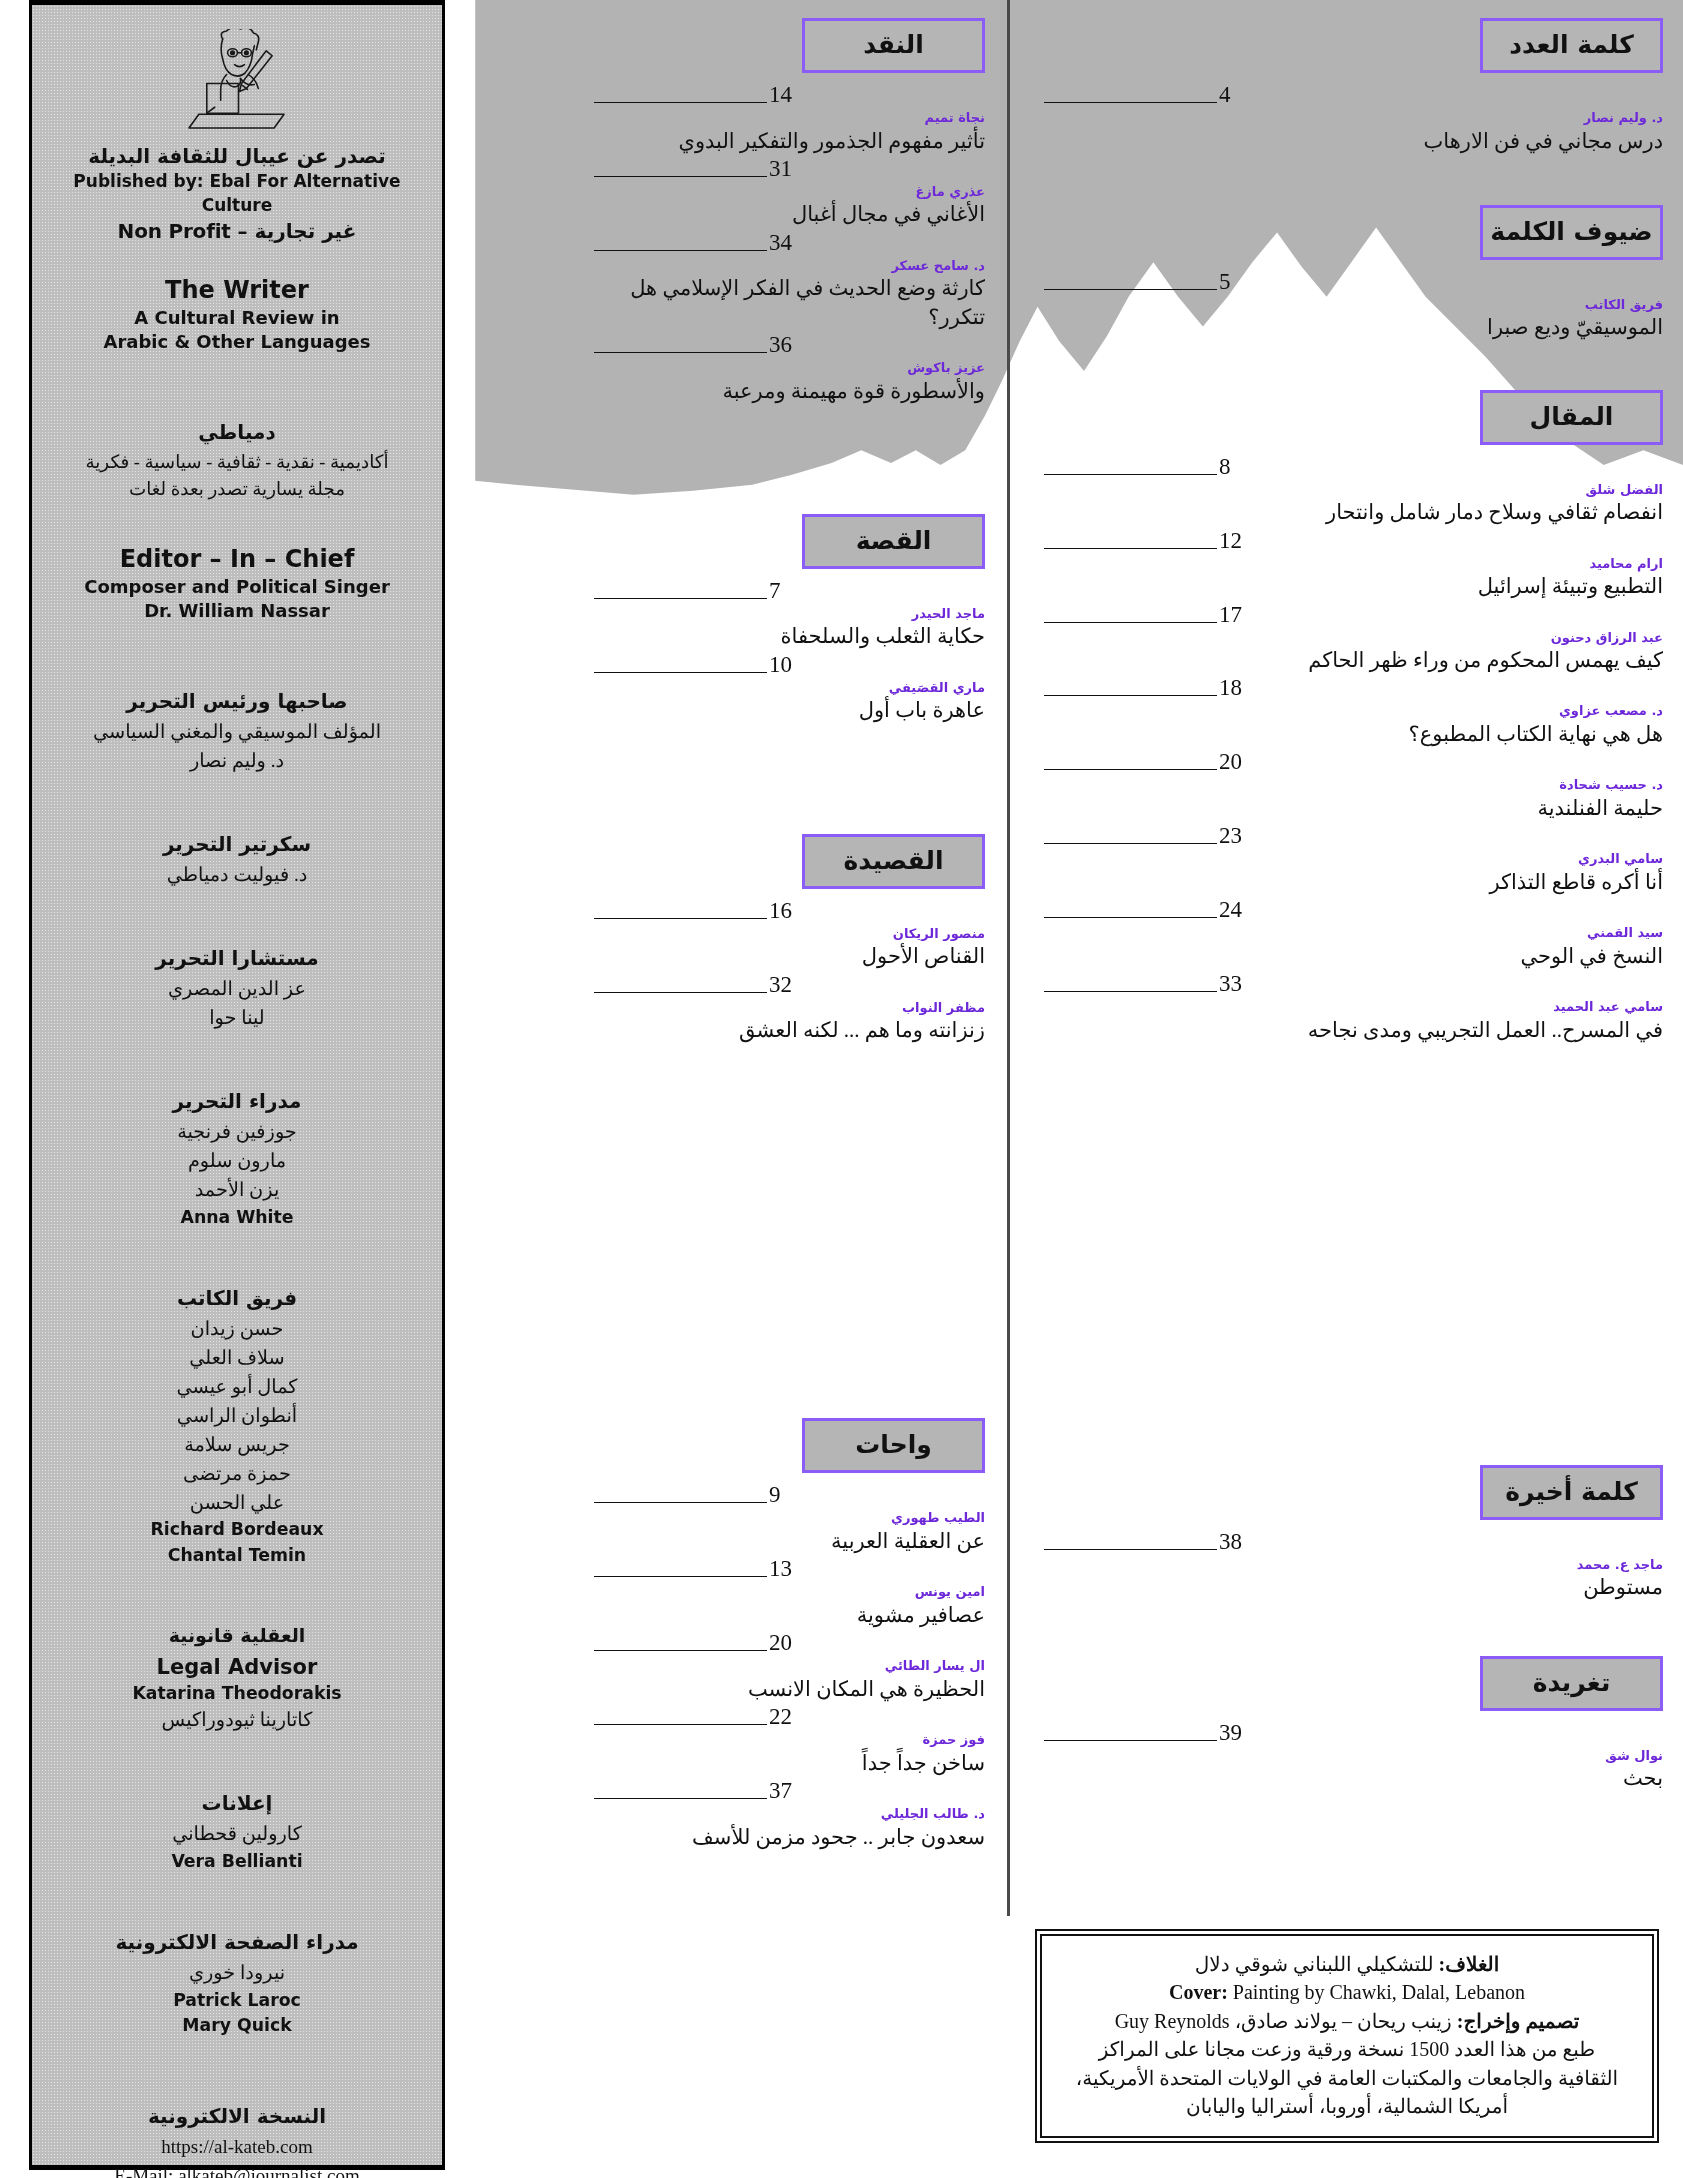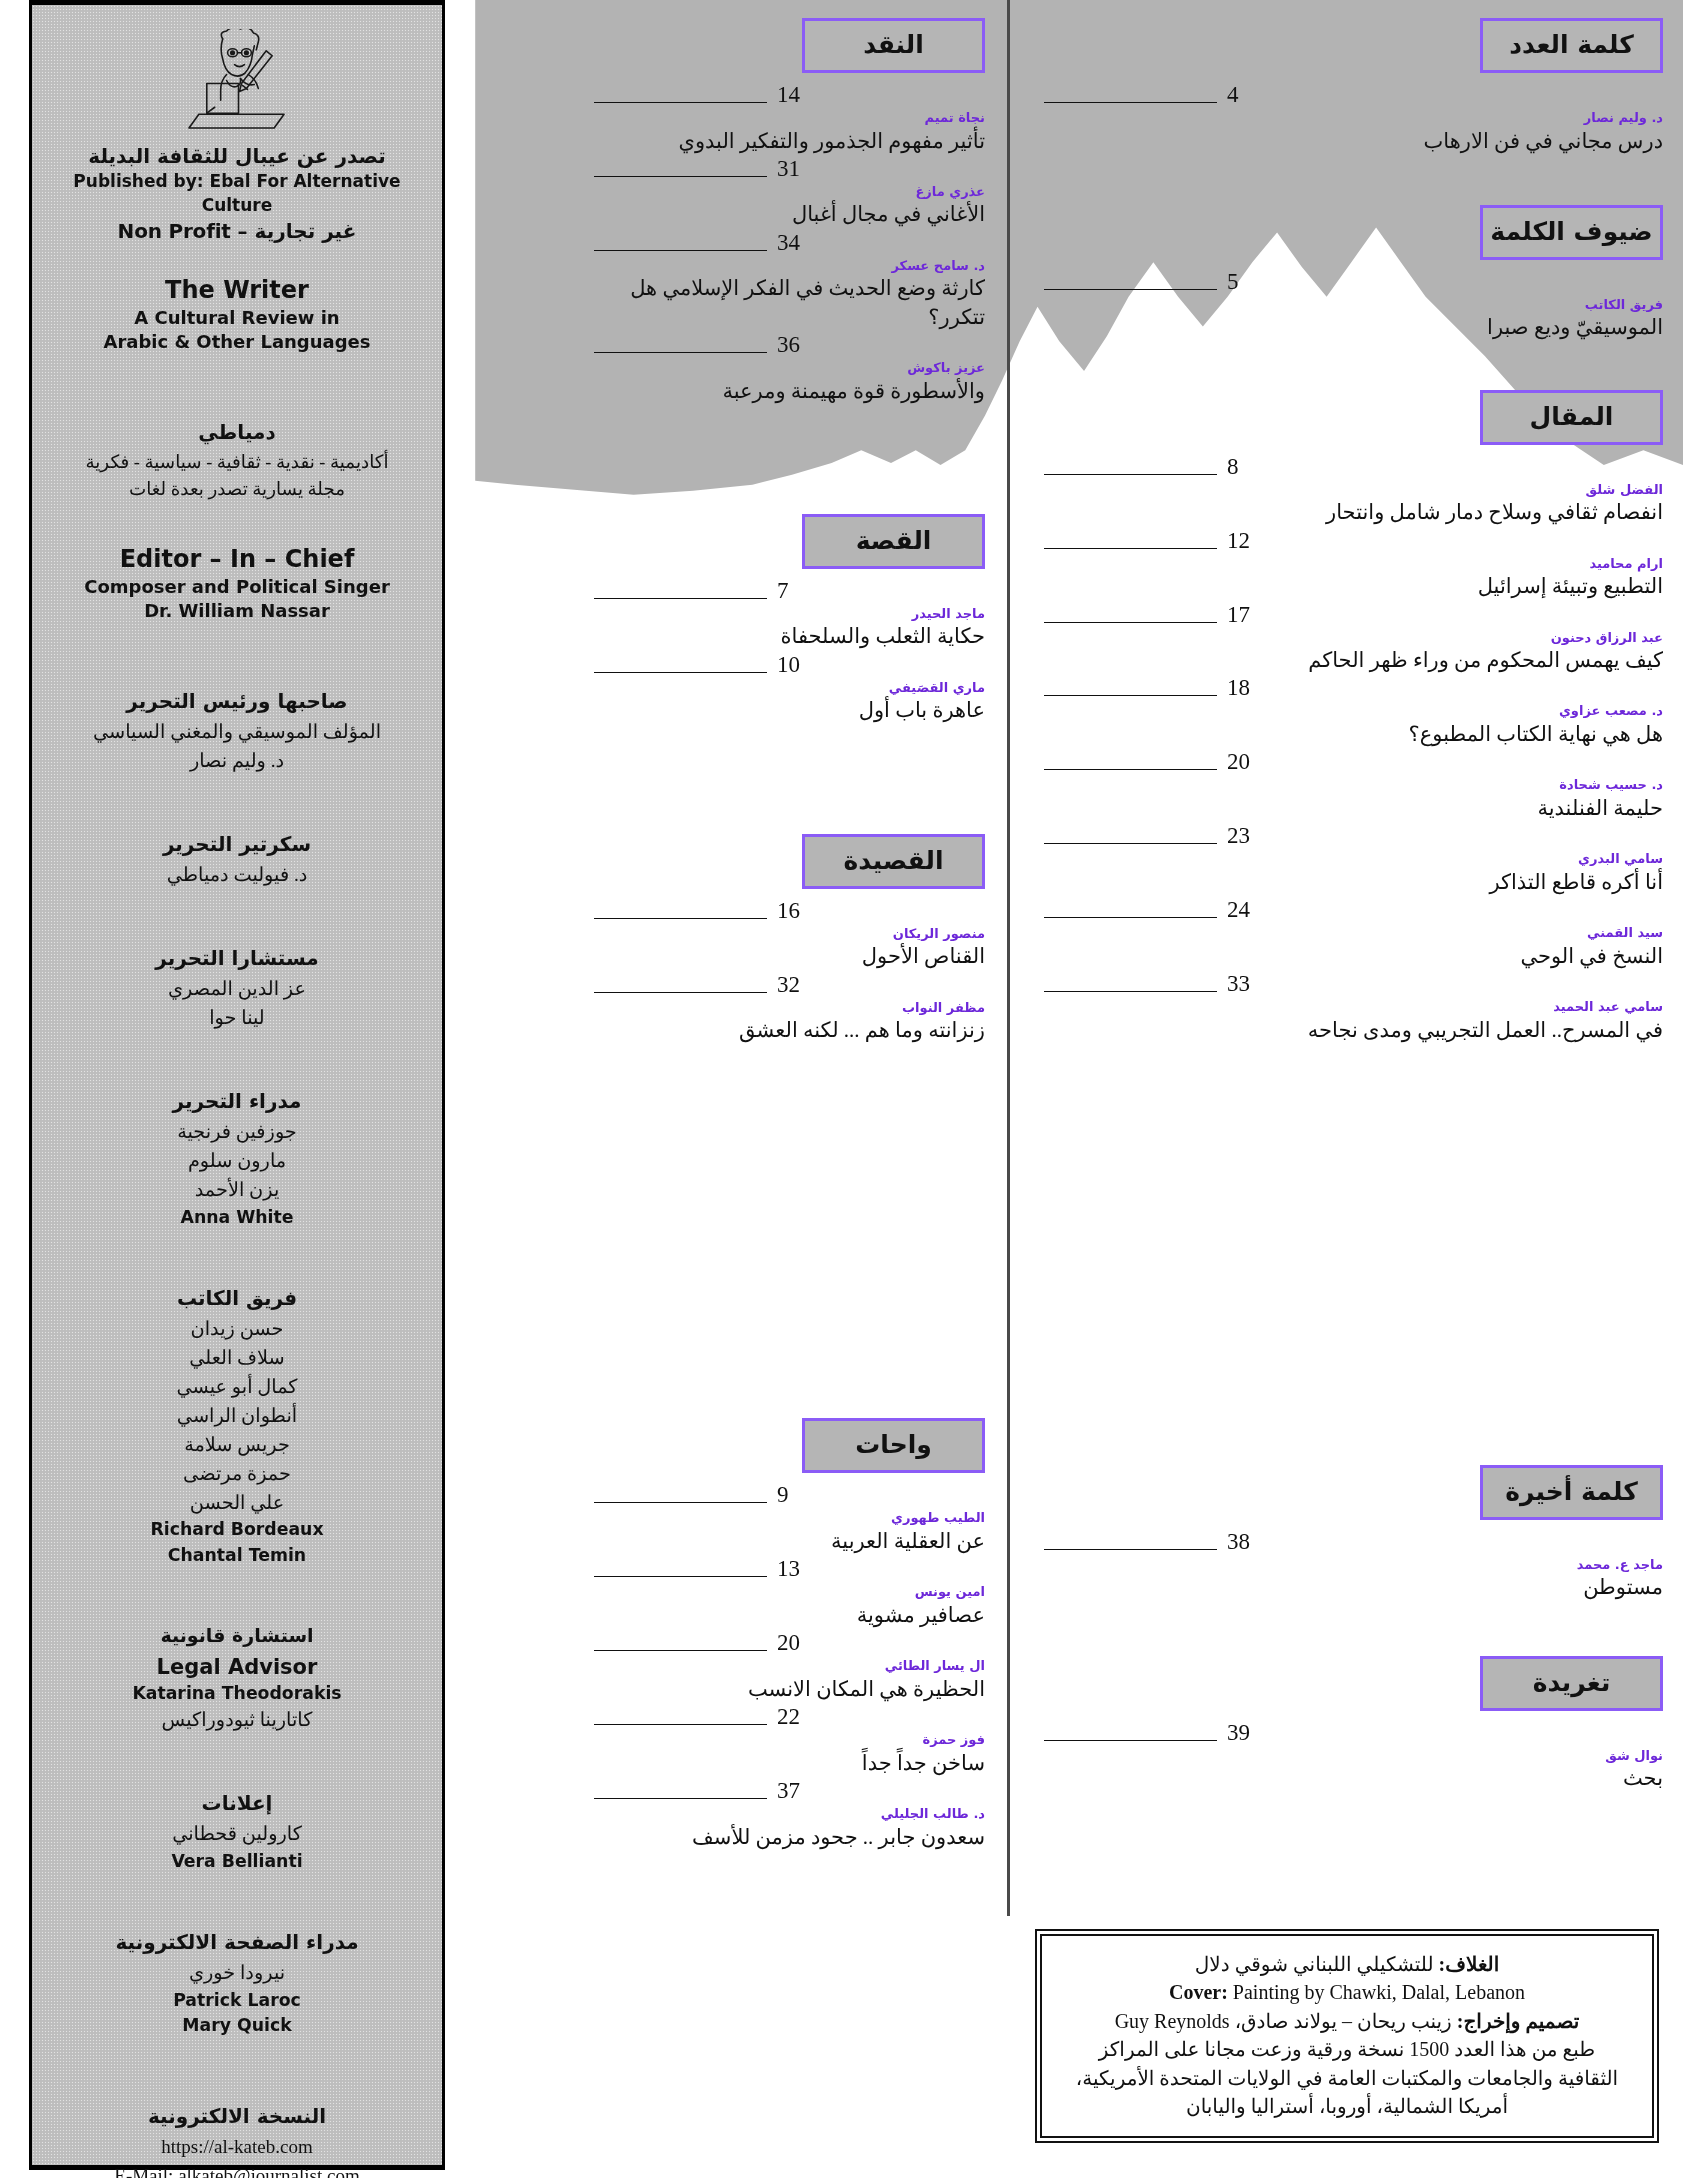--- a/index.html
+++ b/index.html
@@ -75,21 +75,20 @@
     box-sizing:border-box;
     margin:0 0 10px 0;
   }
   .sec-title.w-mid{ width:183px; margin-left:auto; margin-right:0; }
   .sec-title.w-right{ width:183px; margin-left:auto; margin-right:0; }
 
   .entry{ margin-bottom:2px; text-align:right; }
   .e-page-row{
     display:flex; align-items:flex-end; justify-content:flex-end;
     direction:rtl;
-    gap:8px;
   }
   .e-num{
     font-family:"Liberation Serif", serif;
     font-size:23px; color:#111; direction:ltr; unicode-bidi:isolate;
     line-height:1; padding:0 2px 2px 2px;
   }
   .e-rule{
     flex:0 0 173px; height:0; border-bottom:1.5px solid #111;
     margin-bottom:5px;
   }
@@ -195,21 +194,21 @@
   <div class="mh-body">سلاف العلي</div>
   <div class="mh-body">كمال أبو عيسي</div>
   <div class="mh-body">أنطوان الراسي</div>
   <div class="mh-body">جريس سلامة</div>
   <div class="mh-body">حمزة مرتضى</div>
   <div class="mh-body">علي الحسن</div>
   <div class="mh-latin">Richard Bordeaux</div>
   <div class="mh-latin">Chantal Temin</div>
 
   <div class="gap-m"></div>
-  <div class="mh-head-sm">استشارة قانونية</div>
+  <div class="mh-head-sm">العقلية قانونية</div>
   <div class="mh-en-big" style="font-size:21px;margin-top:8px;">Legal Advisor</div>
   <div class="mh-latin">Katarina Theodorakis</div>
   <div class="mh-body">كاتارينا ثيودوراكيس</div>
 
   <div class="gap-m"></div>
   <div class="mh-head">إعلانات</div>
   <div class="mh-body">كارولين قحطاني</div>
   <div class="mh-latin">Vera Bellianti</div>
 
   <div class="gap-m"></div>

